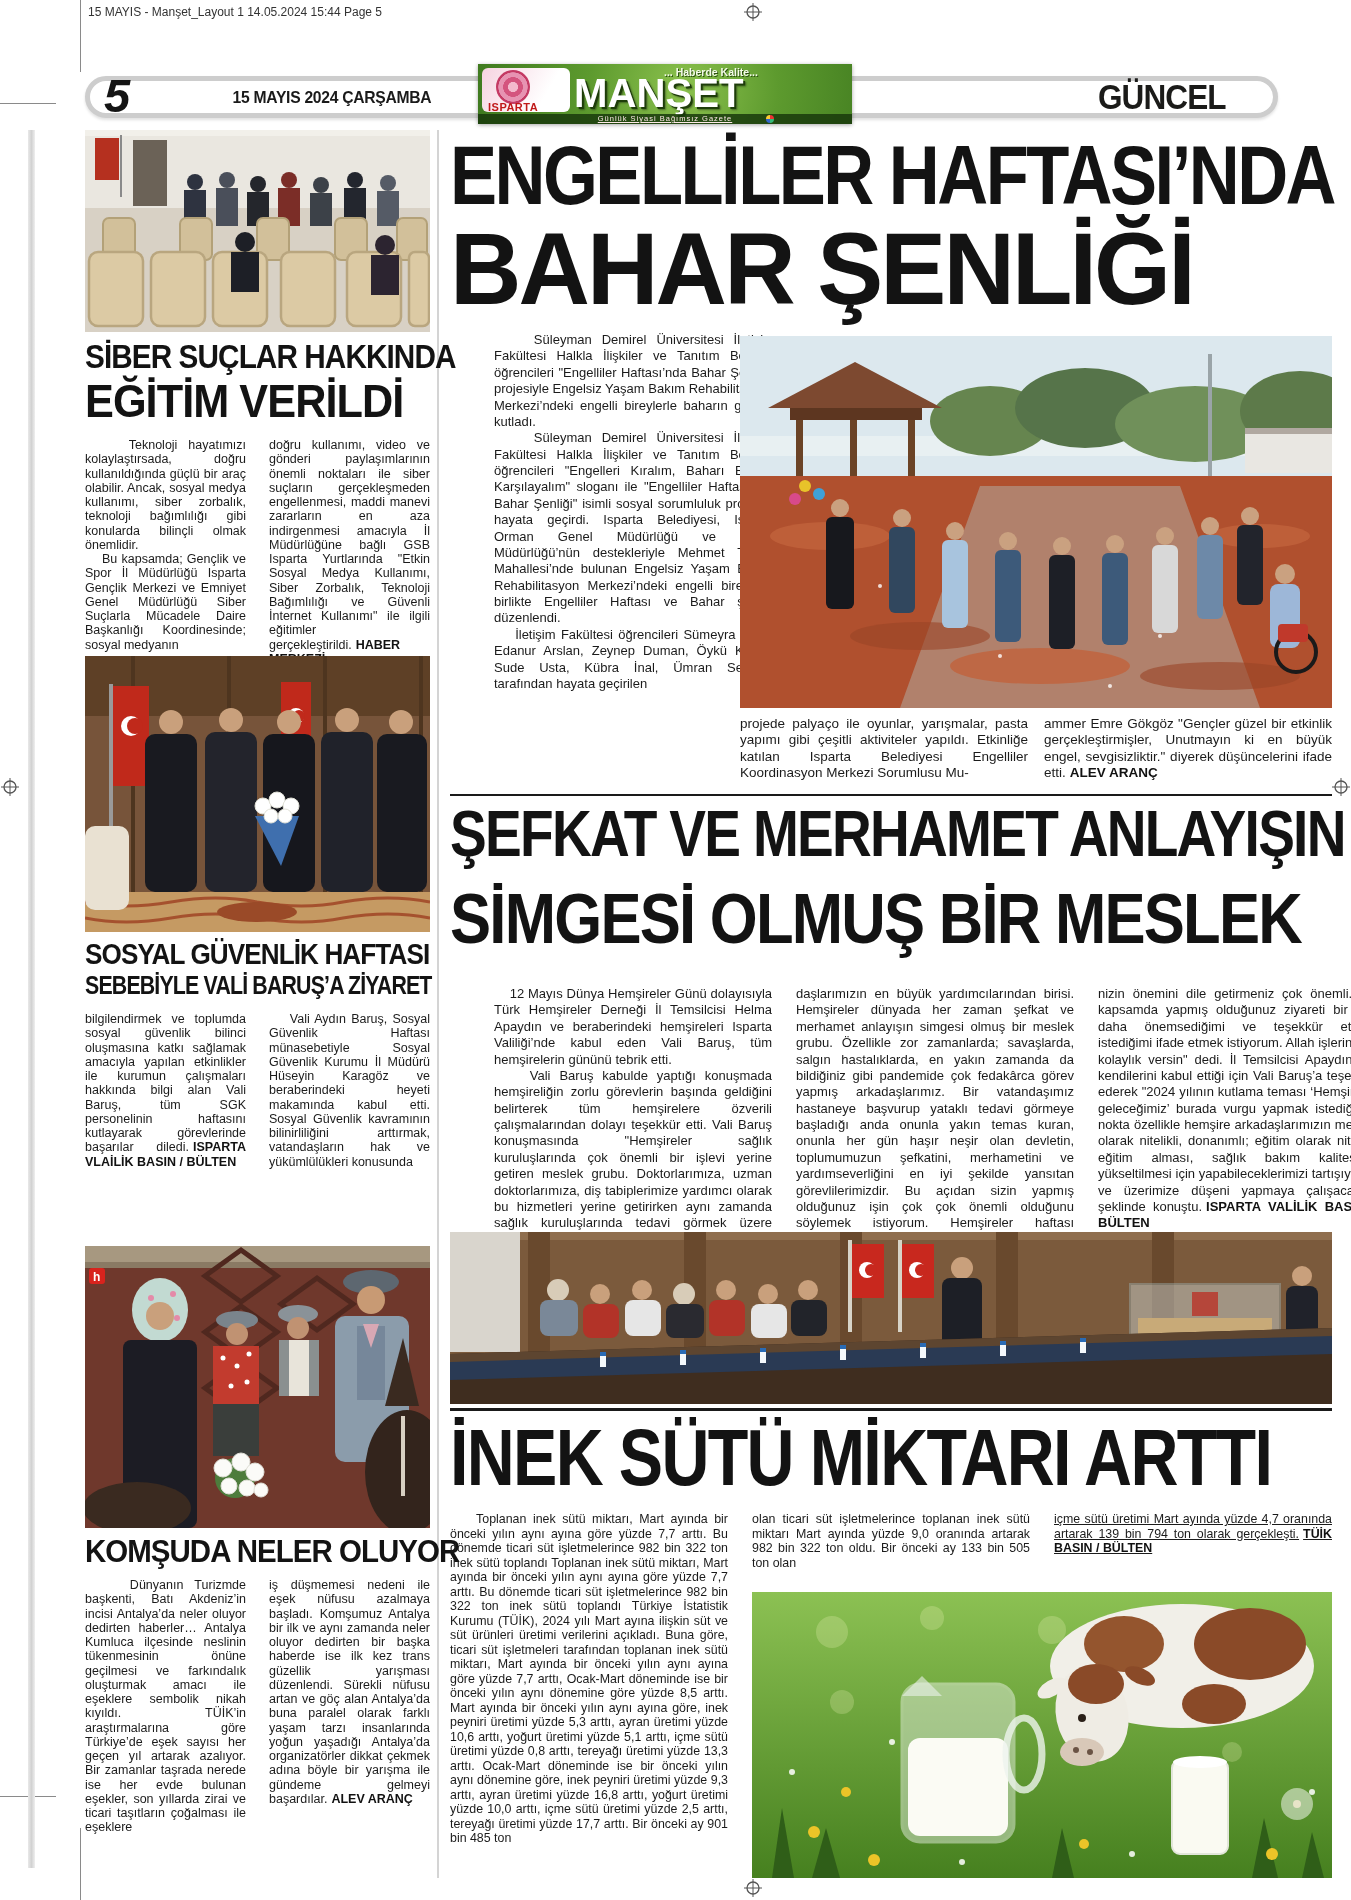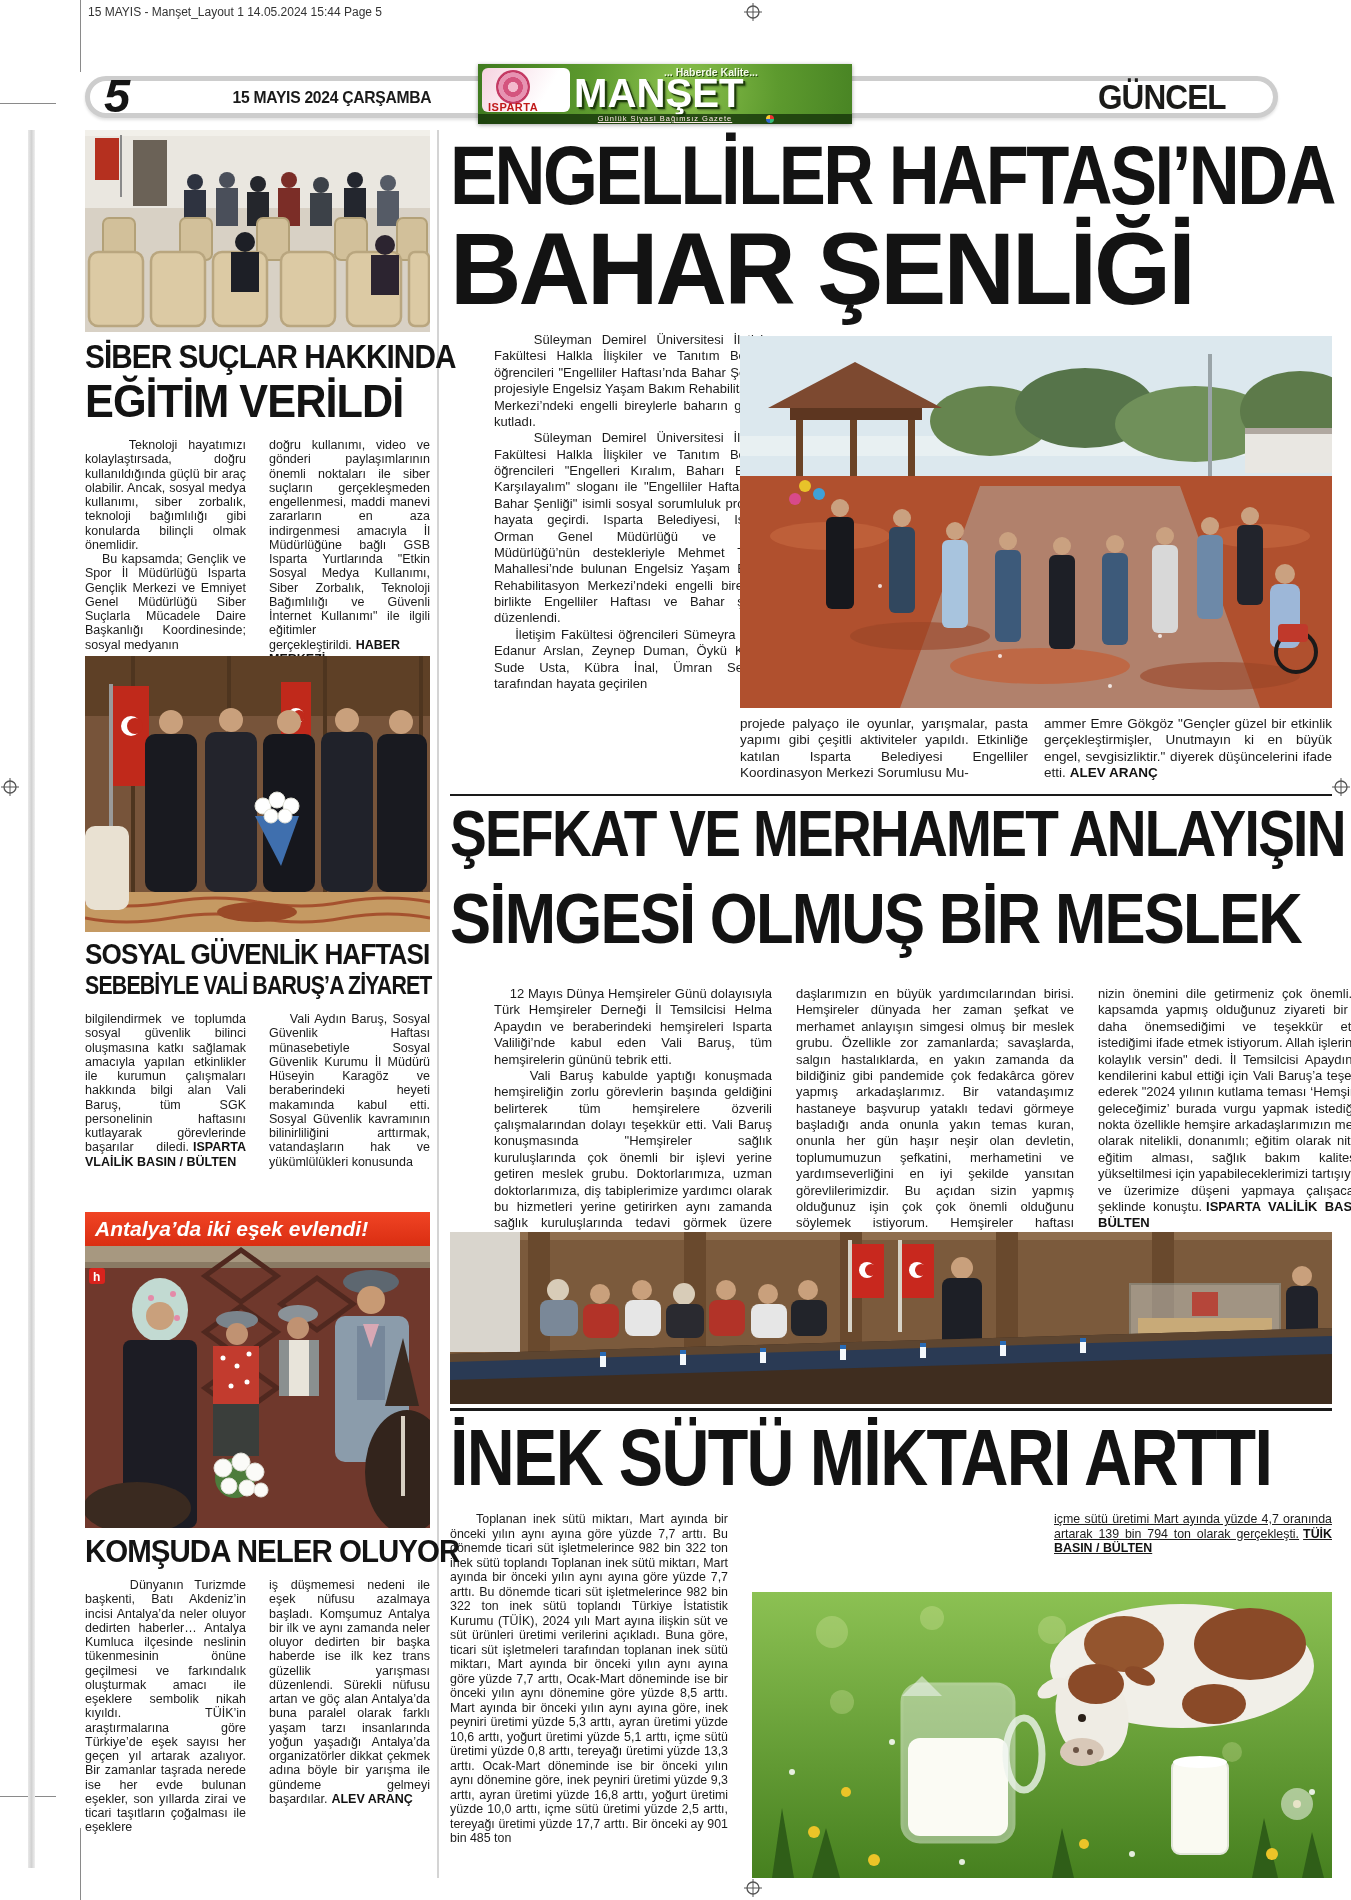--- a/index.html
+++ b/index.html
@@ -211,21 +211,20 @@
   </div>
 
   <div class="abs hl" style="left:85px;top:940px;font-size:29px;transform:scaleX(.9);">SOSYAL GÜVENLİK HAFTASI</div>
   <div class="abs hl" style="left:85px;top:972px;font-size:26px;transform:scaleX(.82);">SEBEBİYLE VALİ BARUŞ’A ZİYARET</div>
 
   <div class="abs bodyflex fs-rail" style="left:85px;top:1012px;width:345px;">
     <div class="bcol"><span class="txt">bilgilendirmek ve toplumda sosyal güvenlik bilinci oluşmasına katkı sağlamak amacıyla yapılan etkinlikler ile kurumun çalışmaları hakkında bilgi alan Vali Baruş, tüm SGK personelinin haftasını kutlayarak görevlerinde başarılar diledi.</span><b class="by">ISPARTA VLAİLİK BASIN / BÜLTEN</b></div>
     <div class="bcol"><span class="txt">&nbsp;&nbsp;&nbsp;&nbsp;Vali Aydın Baruş, Sosyal Güvenlik Haftası münasebetiyle Sosyal Güvenlik Kurumu İl Müdürü Hüseyin Karagöz ve beraberindeki heyeti makamında kabul etti. Sosyal Güvenlik kavramının bilinirliliğini arttırmak, vatandaşların hak ve yükümlülükleri konusunda</span></div>
   </div>
 
-  <div class="abs" id="banner">Antalya’da iki eşek evlendi!</div>
 
   <div class="abs" style="left:85px;top:1246px;width:345px;height:282px;">
     <svg class="photo" viewBox="0 0 345 282" width="345" height="282" preserveAspectRatio="none">
       <rect width="345" height="282" fill="#6f382c"></rect>
       <rect width="345" height="16" fill="#a79880"></rect>
         <rect y="16" width="345" height="6" fill="#8a7a64"></rect>
       <g fill="none" stroke="#50281f" stroke-width="5">
         <path d="M120,30 l36,-26 l36,26 l-36,26 z"></path>
           <path d="M120,86 l36,-26 l36,26 l-36,26 z"></path>
         <path d="M196,58 l36,-26 l36,26 l-36,26 z"></path>
@@ -445,20 +444,23 @@
     </svg>
   </div>
 
   <div class="abs hrule" style="left:450px;top:1408px;width:882px;height:3px;"></div>
 
   <div class="abs hl" style="left:450px;top:1418px;font-size:80px;transform:scaleX(.83);letter-spacing:-2px;">İNEK SÜTÜ MİKTARI ARTTI</div>
 
   <div class="abs fs-inek bcol" style="left:450px;top:1512px;width:278px;">
     <span class="txt">&nbsp;&nbsp;&nbsp;&nbsp;Toplanan inek sütü miktarı, Mart ayında bir önceki yılın aynı ayına göre yüzde 7,7 arttı. Bu dönemde ticari süt işletmelerince 982 bin 322 ton inek sütü toplandı Toplanan inek sütü miktarı, Mart ayında bir önceki yılın aynı ayına göre yüzde 7,7 arttı. Bu dönemde ticari süt işletmelerince 982 bin 322 ton inek sütü toplandı Türkiye İstatistik Kurumu (TÜİK), 2024 yılı Mart ayına ilişkin süt ve süt ürünleri üretimi verilerini açıkladı. Buna göre, ticari süt işletmeleri tarafından toplanan inek sütü miktarı, Mart ayında bir önceki yılın aynı ayına göre yüzde 7,7 arttı, Ocak-Mart döneminde ise bir önceki yılın aynı dönemine göre yüzde 8,5 arttı. Mart ayında bir önceki yılın aynı ayına göre, inek peyniri üretimi yüzde 5,3 arttı, ayran üretimi yüzde 10,6 arttı, yoğurt üretimi yüzde 5,1 arttı, içme sütü üretimi yüzde 0,8 arttı, tereyağı üretimi yüzde 13,3 arttı. Ocak-Mart döneminde ise bir önceki yılın aynı dönemine göre, inek peyniri üretimi yüzde 9,3 arttı, ayran üretimi yüzde 16,8 arttı, yoğurt üretimi yüzde 10,0 arttı, içme sütü üretimi yüzde 2,5 arttı, tereyağı üretimi yüzde 17,7 arttı. Bir önceki ay 901 bin 485 ton</span>
   </div>
+  <div class="abs fs-inek bcol" style="left:752px;top:1512px;width:278px;">
+    <span class="txt">olan ticari süt işletmelerince toplanan inek sütü miktarı Mart ayında yüzde 9,0 oranında artarak 982 bin 322 ton oldu. Bir önceki ay 133 bin 505 ton olan</span>
+  </div>
   <div class="abs fs-inek bcol" style="left:1054px;top:1512px;width:278px;text-decoration:underline;">
     <span class="txt">içme sütü üretimi Mart ayında yüzde 4,7 oranında artarak 139 bin 794 ton olarak gerçekleşti.</span><b class="by">TÜİK BASIN / BÜLTEN</b>
   </div>
 
   <div class="abs" style="left:752px;top:1592px;width:580px;height:286px;">
     <svg class="photo" viewBox="0 0 580 286" width="580" height="286" preserveAspectRatio="none">
       <defs>
         <linearGradient id="gfield" x1="0" y1="0" x2="0" y2="1">
           <stop offset="0" stop-color="#8cc153"></stop>
             <stop offset="1" stop-color="#46801f"></stop>

